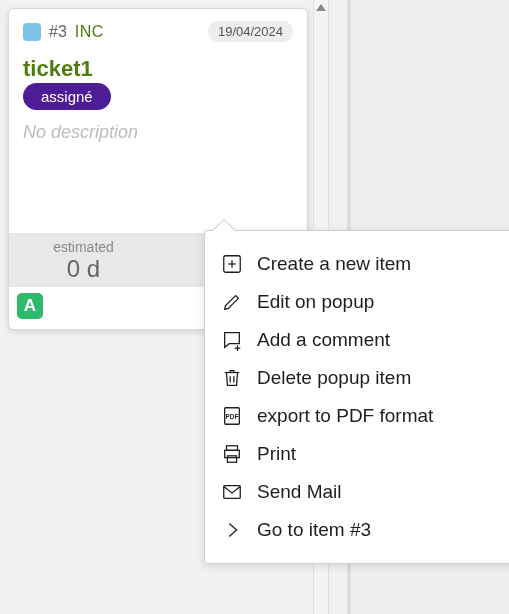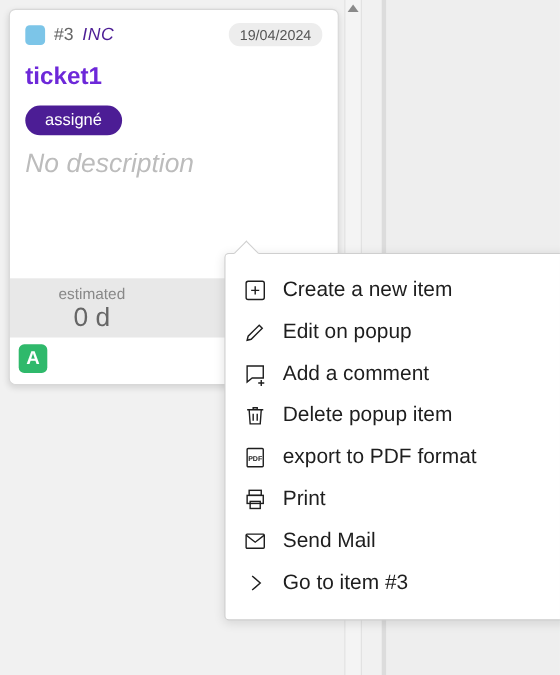--- a/index.html
+++ b/index.html
@@ -34,52 +34,51 @@
     width: 18px;
     height: 18px;
     background: #7cc5e8;
     border-radius: 4px;
   }
   .ticket-id {
     color: #666;
     font-size: 16px;
   }
   .ticket-type {
-    color: #4c1d95;
+    color: #4d7c0f;
     font-size: 16px;
     letter-spacing: .5px;
-    font-style: italic;
   }
   .date-pill {
     margin-left: auto;
     background: #ededed;
     color: #555;
     font-size: 13px;
     padding: 3px 10px;
     border-radius: 10px;
   }
   .card-title {
     font-size: 22px;
     font-weight: 700;
-    color: #6d28d9;
-    margin: 14px 0 14px 0;
+    color: #4d7c0f;
+    margin: 14px 0 1px 0;
   }
   .status-pill {
     display: inline-block;
     background: #4c1d95;
     color: #fff;
     font-size: 15px;
     padding: 5px 18px;
     border-radius: 18px;
     margin-bottom: 12px;
   }
   .description {
     color: #bcbcbc;
     font-style: italic;
-    font-size: 24px;
+    font-size: 18px;
     margin-bottom: 90px;
   }
   .footer-row {
     display: flex;
     background: #e8e8e8;
     color: #888;
     font-size: 15px;
     text-align: center;
   }
   .footer-cell {

